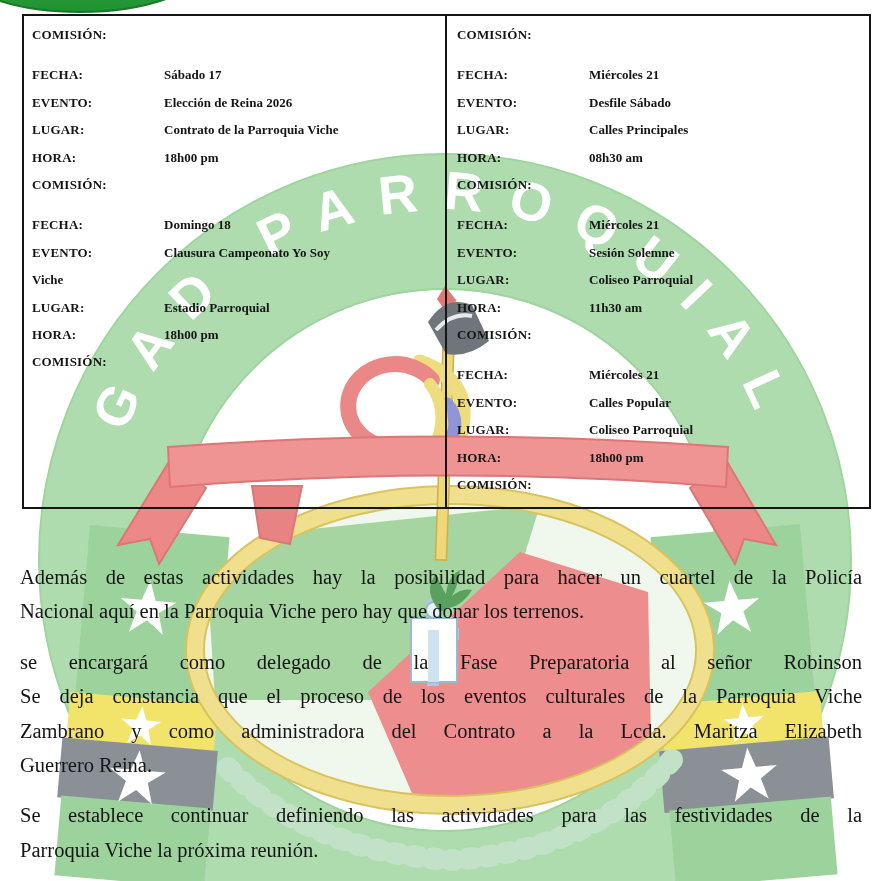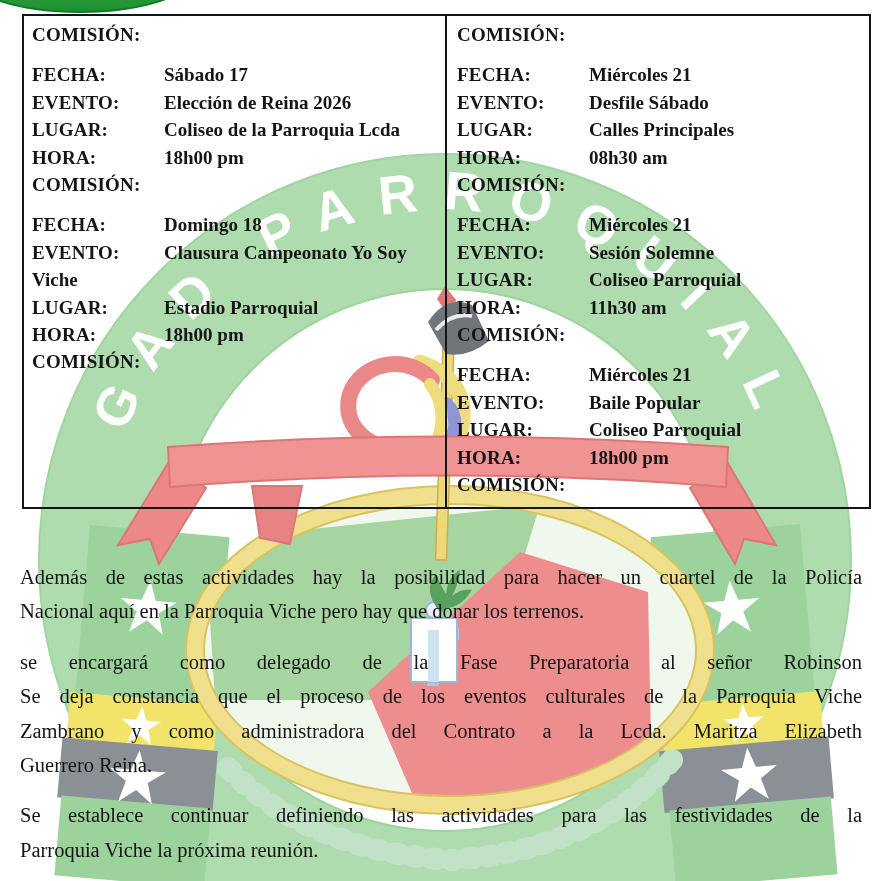--- a/index.html
+++ b/index.html
@@ -5,21 +5,21 @@
   html,body{margin:0;padding:0;}
   body{width:882px;height:881px;background:#ffffff;overflow:hidden;
        font-family:"Liberation Serif", serif;color:#151515;}
   .page{position:relative;width:882px;height:881px;background:#fff;overflow:hidden;}
 
   .watermark{position:absolute;left:0;top:0;width:882px;height:881px;z-index:0;pointer-events:none;}
 
   
   .table-box{position:absolute;left:22px;top:14px;width:845px;height:491px;
              border:2px solid #151515;display:flex;z-index:2;background:transparent;}
-  .tcol{box-sizing:border-box;padding:5px 4px 0 8px;font-size:19px;line-height:27.4px;}
+  .tcol{box-sizing:border-box;padding:5px 4px 0 8px;font-size:13px;line-height:27.4px;}
   .tcol.left{width:423px;border-right:2px solid #151515;}
   .tcol.right{flex:1;padding-left:10px;}
   .row{white-space:normal;}
   .lbl{font-weight:bold;display:inline-block;width:132px;letter-spacing:.2px;}
   .val{font-weight:bold;}
   .gap{height:13px;}
 
   
   .text-block{position:absolute;left:20px;top:560px;width:842px;z-index:2;
               font-size:20.5px;line-height:34.4px;}
@@ -120,21 +120,21 @@
     </g>
   </svg>
 
   <div class="table-box">
     <div class="tcol left">
       <div class="row"><span class="lbl">COMISIÓN:</span></div>
       <div class="gap"></div>
 
       <div class="row"><span class="lbl">FECHA:</span><span class="val">Sábado 17</span></div>
       <div class="row"><span class="lbl">EVENTO:</span><span class="val">Elección de Reina 2026</span></div>
-      <div class="row"><span class="lbl">LUGAR:</span><span class="val">Coliseo de la Parroquia Lcda</span></div>
+      <div class="row"><span class="lbl">LUGAR:</span><span class="val">Contrato de la Parroquia Viche</span></div>
       <div class="row"><span class="lbl">HORA:</span><span class="val">18h00 pm</span></div>
       <div class="row"><span class="lbl">COMISIÓN:</span></div>
       <div class="gap"></div>
 
       <div class="row"><span class="lbl">FECHA:</span><span class="val">Domingo 18</span></div>
       <div class="row"><span class="lbl">EVENTO:</span><span class="val">Clausura Campeonato Yo Soy</span></div>
       <div class="row"><span class="val">Viche</span></div>
       <div class="row"><span class="lbl">LUGAR:</span><span class="val">Estadio Parroquial</span></div>
       <div class="row"><span class="lbl">HORA:</span><span class="val">18h00 pm</span></div>
       <div class="row"><span class="lbl">COMISIÓN:</span></div>
@@ -152,21 +152,21 @@
       <div class="gap"></div>
 
       <div class="row"><span class="lbl">FECHA:</span><span class="val">Miércoles 21</span></div>
       <div class="row"><span class="lbl">EVENTO:</span><span class="val">Sesión Solemne</span></div>
       <div class="row"><span class="lbl">LUGAR:</span><span class="val">Coliseo Parroquial</span></div>
       <div class="row"><span class="lbl">HORA:</span><span class="val">11h30 am</span></div>
       <div class="row"><span class="lbl">COMISIÓN:</span></div>
       <div class="gap"></div>
 
       <div class="row"><span class="lbl">FECHA:</span><span class="val">Miércoles 21</span></div>
-      <div class="row"><span class="lbl">EVENTO:</span><span class="val">Baile Popular</span></div>
+      <div class="row"><span class="lbl">EVENTO:</span><span class="val">Calles Popular</span></div>
       <div class="row"><span class="lbl">LUGAR:</span><span class="val">Coliseo Parroquial</span></div>
       <div class="row"><span class="lbl">HORA:</span><span class="val">18h00 pm</span></div>
       <div class="row"><span class="lbl">COMISIÓN:</span></div>
     </div>
   </div>
 
   <div class="text-block">
     <div class="para">
       <div class="pline">Además de estas actividades hay la posibilidad para hacer un cuartel de la Policía</div>
       <div class="pline plast">Nacional aquí en la Parroquia Viche pero hay que donar los terrenos.</div>

